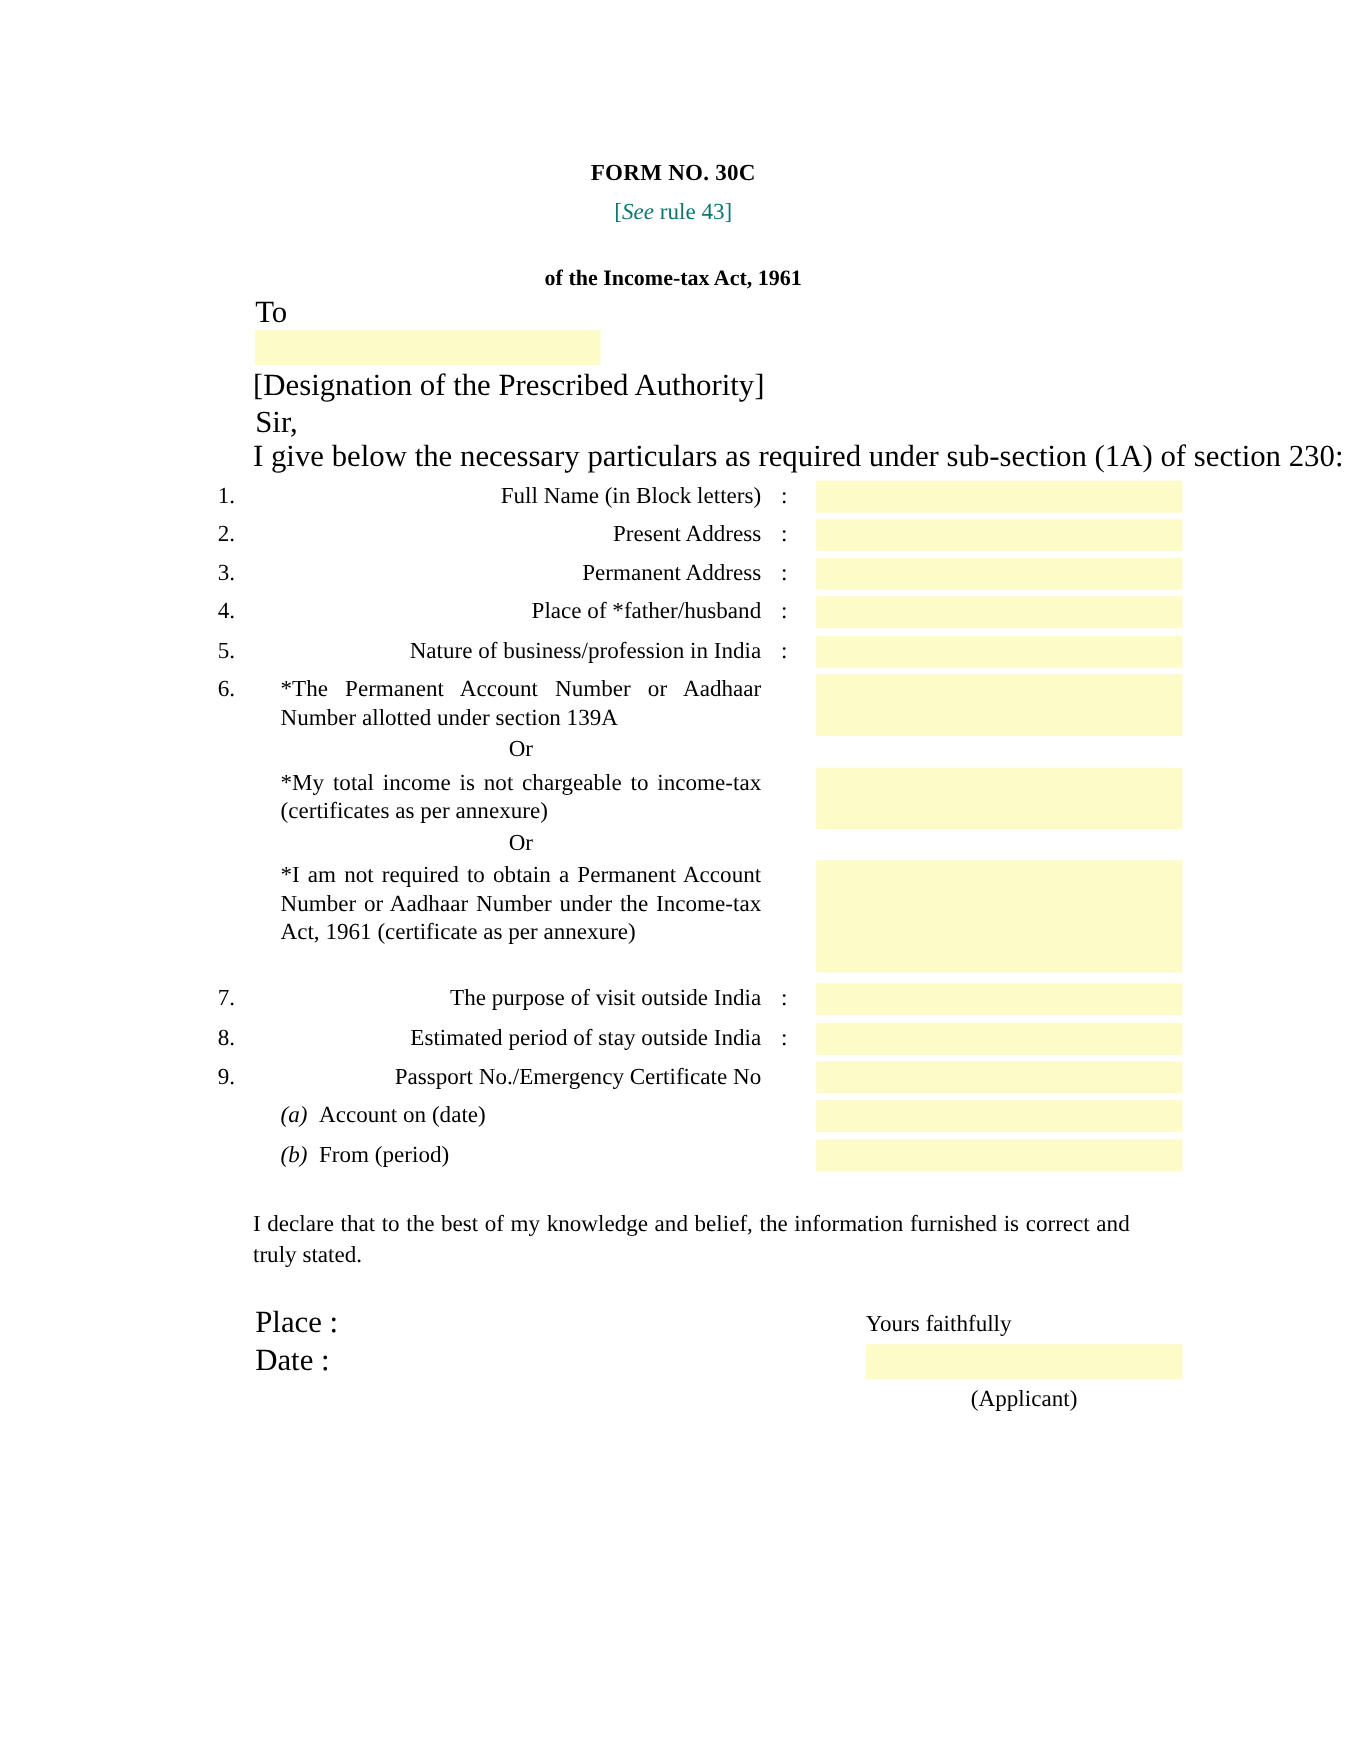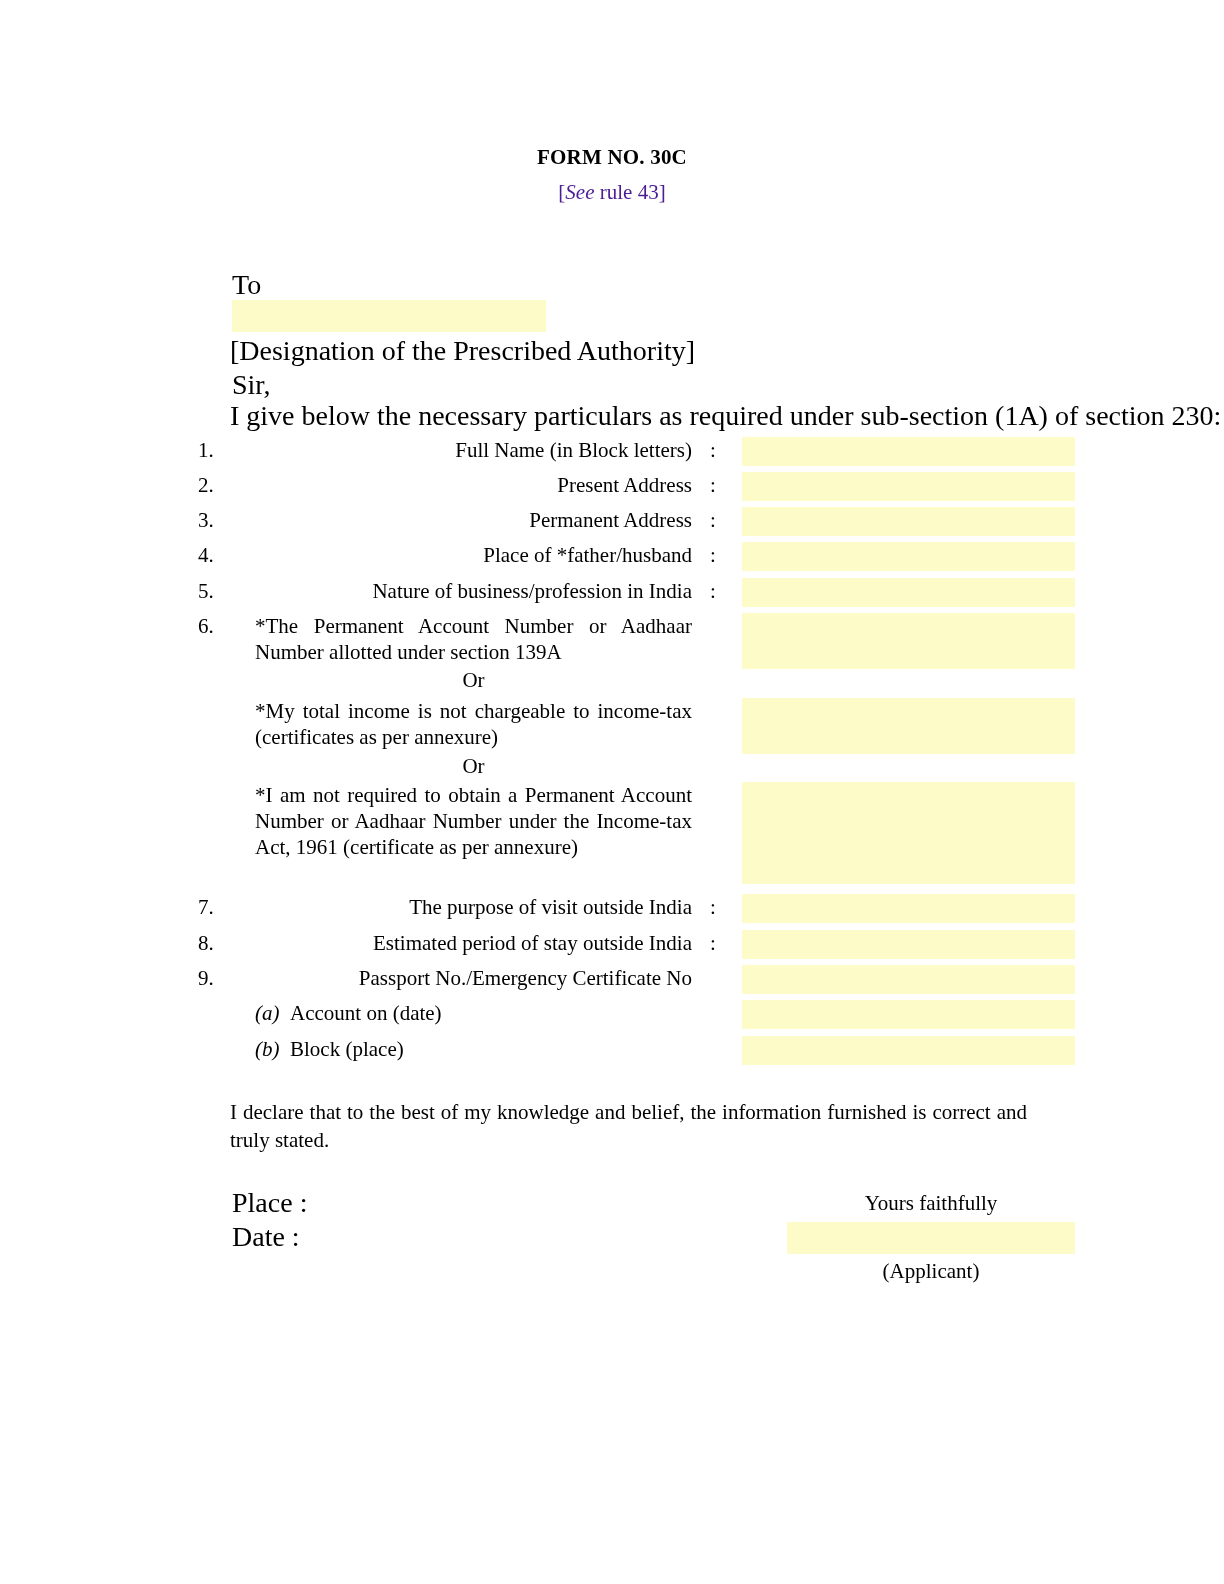--- a/index.html
+++ b/index.html
@@ -34,21 +34,21 @@
   }
   .hdr-title {
     top: 145px;
     font-weight: bold;
     font-size: 21px;
     letter-spacing: 0.2px;
   }
   .hdr-rule {
     top: 180px;
     font-size: 21px;
-    color: #4c1d95;
+    color: #0f766e;
   }
   .hdr-rule .it { font-style: italic; }
   .hdr-sub1 {
     top: 214px;
     font-weight: bold;
     font-size: 20px;
   }
   .hdr-sub2 {
     top: 242px;
     font-weight: bold;
@@ -146,21 +146,21 @@
 
   
   .place-label { left: 232px; top: 1190px; }
   .date-label  { left: 232px; top: 1224px; }
 
   .yours {
     position: absolute;
     left: 787px;
     top: 1190px;
     width: 288px;
-    text-align: center;
+    text-align: left;
     font-size: 21px;
     line-height: 26px;
   }
   .fill-applicant {
     left: 787px; top: 1222px;
     width: 288px; height: 32px;
   }
   .applicant-cap {
     position: absolute;
     left: 787px;
@@ -182,20 +182,21 @@
 </style>
 </head>
 <body>
 
 <div class="page">
 
   <div class="hdr hdr-title">FORM NO. 30C</div>
 
   <div class="hdr hdr-rule"><span>[</span><span class="it">See</span><span> rule 43]</span></div>
 
+  <div class="hdr hdr-sub2">of the Income-tax Act, 1961</div>
 
   <div class="line to-label">To</div>
   <div class="fill fill-to"></div>
   <div class="line desig-label">[Designation of the Prescribed Authority]</div>
   <div class="line sir-label">Sir,</div>
   <div class="line give-label">I give below the necessary particulars as required under sub-section (1A) of section 230:</div>
 
   <div class="row" style="top:437px">
     <div class="num">1.</div>
     <div class="label nowrap">Full Name (in Block letters)</div>
@@ -266,21 +267,21 @@
     <div class="label nowrap">Passport No./Emergency Certificate No</div>
     <div class="box" style="top:0px;height:29px"></div>
   </div>
 
   <div class="row" style="top:1000px">
     <div class="sub-item" style="top:0px"><span class="alpha">(a)</span>&nbsp;&nbsp;<span>Account on (date)</span></div>
     <div class="box" style="top:0px;height:29px"></div>
   </div>
 
   <div class="row" style="top:1036px">
-    <div class="sub-item" style="top:0px"><span class="alpha">(b)</span>&nbsp;&nbsp;<span>Block (place)</span></div>
+    <div class="sub-item" style="top:0px"><span class="alpha">(b)</span>&nbsp;&nbsp;<span>From (period)</span></div>
     <div class="box" style="top:0px;height:29px"></div>
   </div>
 
   <div class="declare">I declare that to the best of my knowledge and belief, the information furnished is correct and truly stated.</div>
 
   <div class="line place-label">Place :</div>
   <div class="line date-label">Date :</div>
 
   <div class="yours">Yours faithfully</div>
   <div class="fill fill-applicant"></div>

